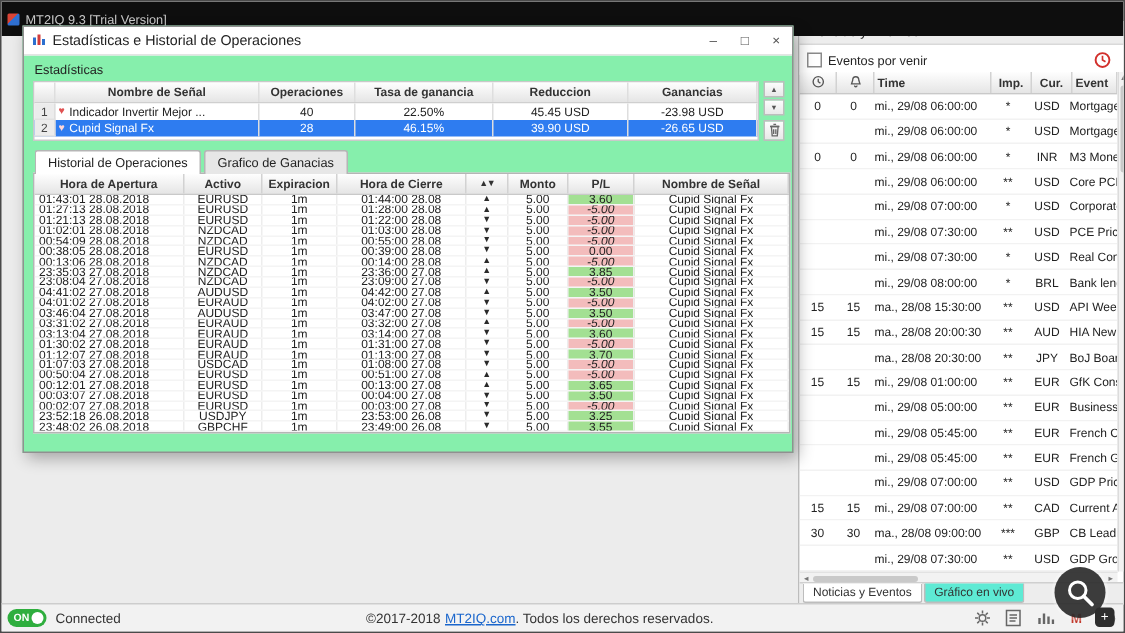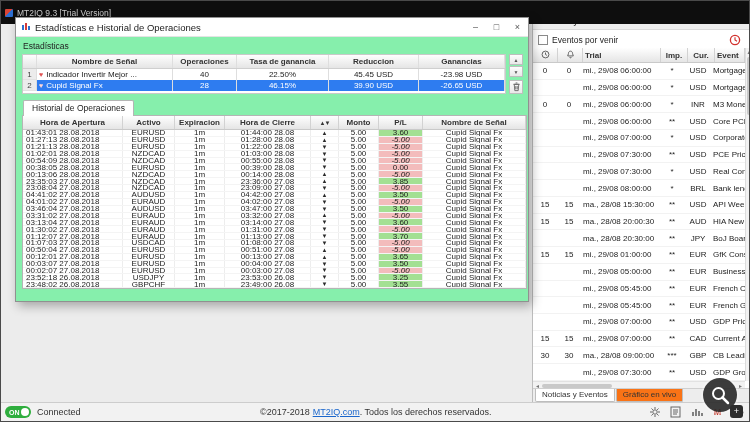--- a/index.html
+++ b/index.html
@@ -30,21 +30,21 @@
   .nc4{flex:0 0 26px;}
   .nc5{flex:1;justify-content:flex-start;padding-left:2px;}
   .vscroll{position:absolute;top:34px;right:0;bottom:22px;width:7px;background:#f2f2f2;border-left:1px solid #dcdcdc;font-size:5px;color:#777;display:flex;flex-direction:column;align-items:center;box-sizing:border-box;}
   .vs-btn{height:8px;line-height:8px;}
   .vs-thumb{width:4px;height:58px;background:#c9c9c9;border-radius:2px;margin-top:1px;}
   .hscroll{position:absolute;left:0;right:7px;bottom:14px;height:8px;background:#f2f2f2;border-top:1px solid #e2e2e2;display:flex;align-items:center;font-size:5px;color:#777;box-sizing:border-box;}
   .hs-btn{width:9px;text-align:center;}
   .hs-thumb{width:70px;height:4px;background:#c9c9c9;border-radius:2px;}
   .hs-sp{flex:1;}
   .news-tabs{position:absolute;left:0;right:0;bottom:0;height:14px;background:#ededed;border-top:1px solid #cfcfcf;display:flex;align-items:flex-start;padding-left:2px;gap:1px;}
-  .btab{font-size:8px;padding:1px 6px 2px;border:1px solid #bdbdbd;border-top:none;background:#f97316;color:#333;border-radius:0 0 2px 2px;}
+  .btab{font-size:8px;padding:1px 6px 2px;border:1px solid #bdbdbd;border-top:none;background:#5eead4;color:#333;border-radius:0 0 2px 2px;}
   .btab.active{background:#fff;}
 
   
   .dialog{position:absolute;left:14px;top:16px;width:514px;height:285px;background:#86efac;border:1px solid #909090;box-shadow:3px 4px 10px rgba(0,0,0,.3);display:flex;flex-direction:column;box-sizing:border-box;z-index:10;}
   .dlg-titlebar{flex:0 0 18px;background:#fff;border-bottom:1px solid #e4e4e4;display:flex;align-items:center;gap:4px;padding-left:5px;font-size:9.5px;color:#222;}
   .dlg-controls{margin-left:auto;display:flex;height:100%;align-items:center;}
   .dlg-btn{width:21px;text-align:center;font-size:9px;color:#555;}
   .dlg-body{flex:1;display:flex;flex-direction:column;padding:3px 1px 6px 6px;overflow:hidden;}
   .section-label{font-size:8.5px;color:#222;margin:1px 0 3px 1px;}
   .stats-zone{display:flex;gap:3px;flex:0 0 auto;}
@@ -90,21 +90,21 @@
   .sortcol{font-size:6px;letter-spacing:-1px;}
   .pl-win{background:#a3e093;}
   .pl-loss{background:#f3bcbc;font-style:italic;}
   .pl-tie{background:#f3bcbc;}
 
   
   .statusbar{position:absolute;left:0;right:0;bottom:0;height:18px;background:#f2f2f2;border-top:1px solid #cdcdcd;font-size:9px;color:#333;z-index:20;}
   .on-pill{position:absolute;left:4px;top:3px;width:26px;height:12px;background:#2fae3e;border-radius:6px;color:#fff;font-size:7px;font-weight:bold;display:flex;align-items:center;padding-left:4px;box-sizing:border-box;}
   .on-knob{position:absolute;right:2px;top:2px;width:8px;height:8px;border-radius:50%;background:#fff;}
   .conn{position:absolute;left:36px;top:4px;}
-  .copy{position:absolute;left:259px;top:4px;white-space:nowrap;}
+  .copy{position:absolute;left:243px;top:4px;white-space:nowrap;}
   .copy-link{color:#1a66cc;text-decoration:underline;margin-left:3px;}
   .status-icons{position:absolute;right:4px;top:2px;display:flex;gap:8px;align-items:center;height:14px;}
   .sico{display:flex;align-items:center;justify-content:center;width:13px;height:13px;}
   .m-logo{font-size:9px;font-weight:bold;color:#c23b2e;}
 
   
   .magnifier{position:absolute;left:702px;top:377px;width:40px;height:40px;z-index:60;}
   .mag-circle{position:absolute;left:0;top:0;width:34px;height:34px;border-radius:50%;background:rgba(45,45,45,.92);display:flex;align-items:center;justify-content:center;box-shadow:0 0 0 2px rgba(255,255,255,.25);}
   .mag-plus{position:absolute;right:0;bottom:0;width:13px;height:13px;border-radius:3px;background:#2d2d2d;color:#fff;font-size:9px;line-height:13px;text-align:center;}
 </style>
@@ -137,21 +137,21 @@
                 <circle cx="5" cy="5" r="3.8" fill="none" stroke="#555"></circle>
                 <path d="M5 2.8V5l1.6 1" fill="none" stroke="#555"></path>
               </svg></span>
           </div>
           <div class="nc nc1">
             <span><svg width="9" height="9" viewBox="0 0 10 10">
                 <path d="M5 1.3c-1.6 0-2.3 1.2-2.3 2.7L1.9 6.6h6.2L7.3 4C7.3 2.5 6.6 1.3 5 1.3z" fill="none" stroke="#555"></path>
                 <path d="M4.1 7.8a.9.9 0 0 0 1.8 0" fill="none" stroke="#555"></path>
               </svg></span>
           </div>
-          <div class="nc nc2">Trial</div>
+          <div class="nc nc2">Time</div>
           <div class="nc nc3">Imp.</div>
           <div class="nc nc4">Cur.</div>
           <div class="nc nc5">Event</div>
         </div>
       <div class="news-body" id="news-body">
           <div class="news-row">
             <div class="nc nc0">0</div>
             <div class="nc nc1">0</div>
             <div class="nc nc2">mi., 29/08 06:00:00</div>
             <div class="nc nc3">*</div>
@@ -380,20 +380,21 @@
             <svg width="9" height="10" viewBox="0 0 10 11">
                 <path d="M1.5 2.5h7M4 1h2" stroke="#666" fill="none"></path>
                 <path d="M2.5 2.5l.6 7h3.8l.6-7z" fill="none" stroke="#666"></path>
                 <path d="M4.2 4.5v3.5M5.8 4.5v3.5" stroke="#666"></path>
               </svg>
           </div>
         </div>
       </div>
       <div class="dlg-tabs" id="dialog-tabs">
           <div class="tab active">Historial de Operaciones</div>
+          <div class="tab">Grafico de Ganacias</div>
         </div>
       <div class="history">
         <div class="h-head" id="history-head">
             <div class="hc h0">Hora de Apertura</div>
             <div class="hc h1">Activo</div>
             <div class="hc h2">Expiracion</div>
             <div class="hc h3">Hora de Cierre</div>
             <div class="hc h4 sortcol">▲▼</div>
             <div class="hc h5">Monto</div>
             <div class="hc h6">P/L</div>

